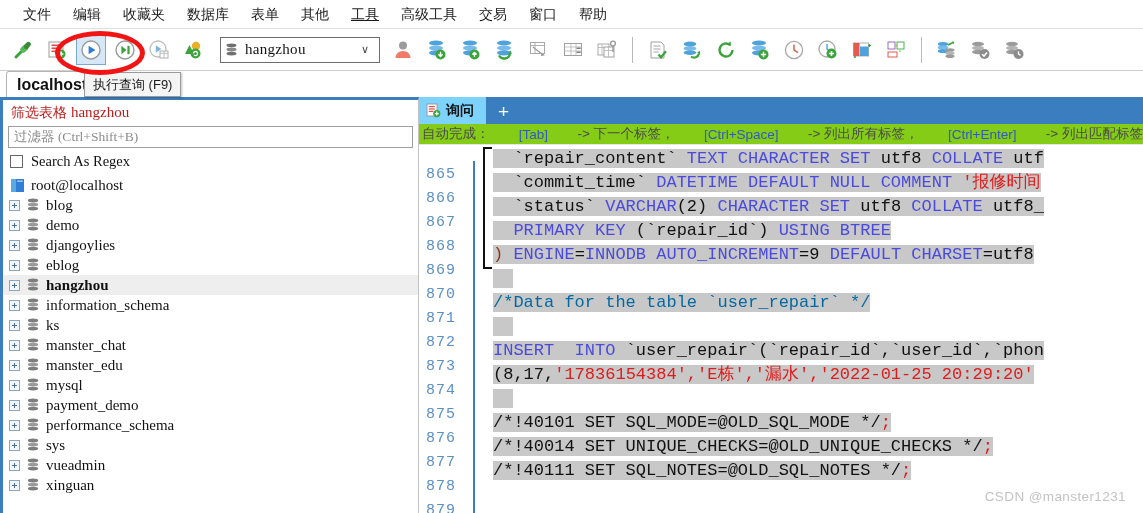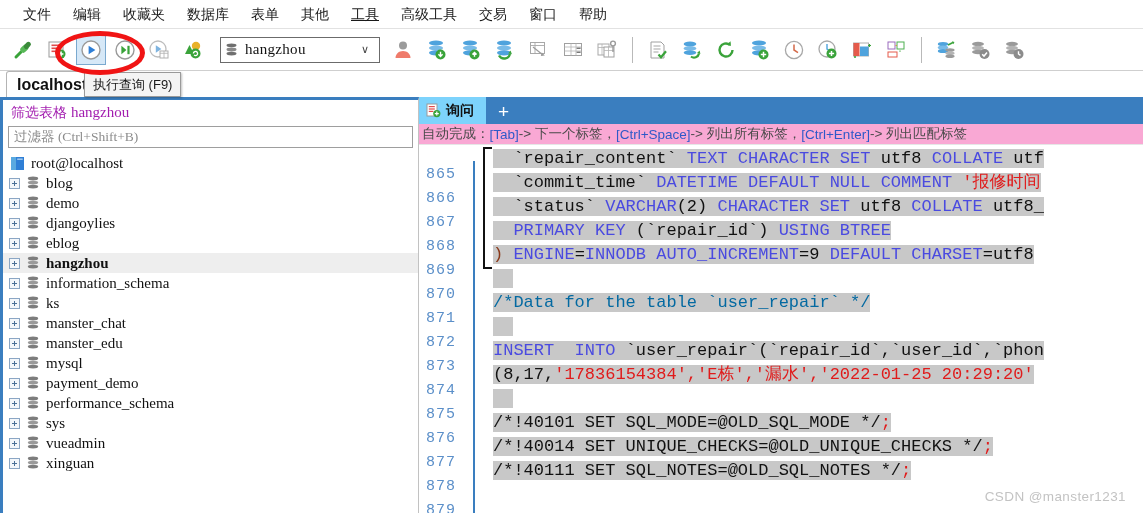--- a/index.html
+++ b/index.html
@@ -126,21 +126,21 @@
   .leftpanel {
     width: 419px; height: 416px;
     background: #fff;
     border-top: 3px solid #3a7ebf;
     border-left: 3px solid #3a7ebf;
     border-right: 1px solid #c2c2c2;
     display: flex; flex-direction: column;
   }
   .filter-title {
     padding: 4px 8px 3px 8px;
-    font-size: 14px; color: #a21caf;
+    font-size: 14px; color: #b91c1c;
     font-family: "Liberation Sans", sans-serif;
     white-space: nowrap;
   }
   .filter-title .dbn {
     font-family: "Liberation Serif", serif;
     font-size: 15px;
   }
   .filter-input {
     margin: 1px 5px 4px 5px;
     height: 22px;
@@ -223,25 +223,26 @@
     color: #fff;
     font-size: 19px;
     padding: 0 12px;
     line-height: 24px;
     font-weight: 500;
   }
   .autocomplete {
     height: 21px;
     display: flex; align-items: center;
     padding-left: 3px;
-    background: #f9a8d4;
+    background: #84cc16;
     font-size: 13.5px;
     color: #4a4a4a;
     white-space: nowrap;
     border-bottom: 1px solid #e6e6e6;
+    justify-content: space-between;
   }
   .autocomplete .k { color: #2e59c8; }
   .editor {
     flex: 1;
     display: flex;
     overflow: hidden;
     background: #fff;
     position: relative;
   }
   .gutter {
@@ -572,20 +573,24 @@
     <div class="leftpanel">
       <div class="filter-title">
         <span>筛选表格</span>
         <span class="dbn">hangzhou</span>
       </div>
 
       <div class="filter-input">
         <span>过滤器 (Ctrl+Shift+B)</span>
       </div>
 
+      <div class="regex-row">
+        <span class="checkbox"></span>
+        <span>Search As Regex</span>
+      </div>
 
       <div class="tree">
         <div class="tree-row root">
           <svg class="root-icon" viewBox="0 0 15 15">
             <rect x="1" y="1" width="5" height="13" fill="#5aa9e0"></rect>
             <rect x="6" y="1" width="8" height="13" fill="#2f7fd6"></rect>
             <rect x="7.2" y="2.6" width="5.5" height="1.1" fill="#cfe6f7"></rect>
           </svg>
           <span>root@localhost</span>
         </div>

